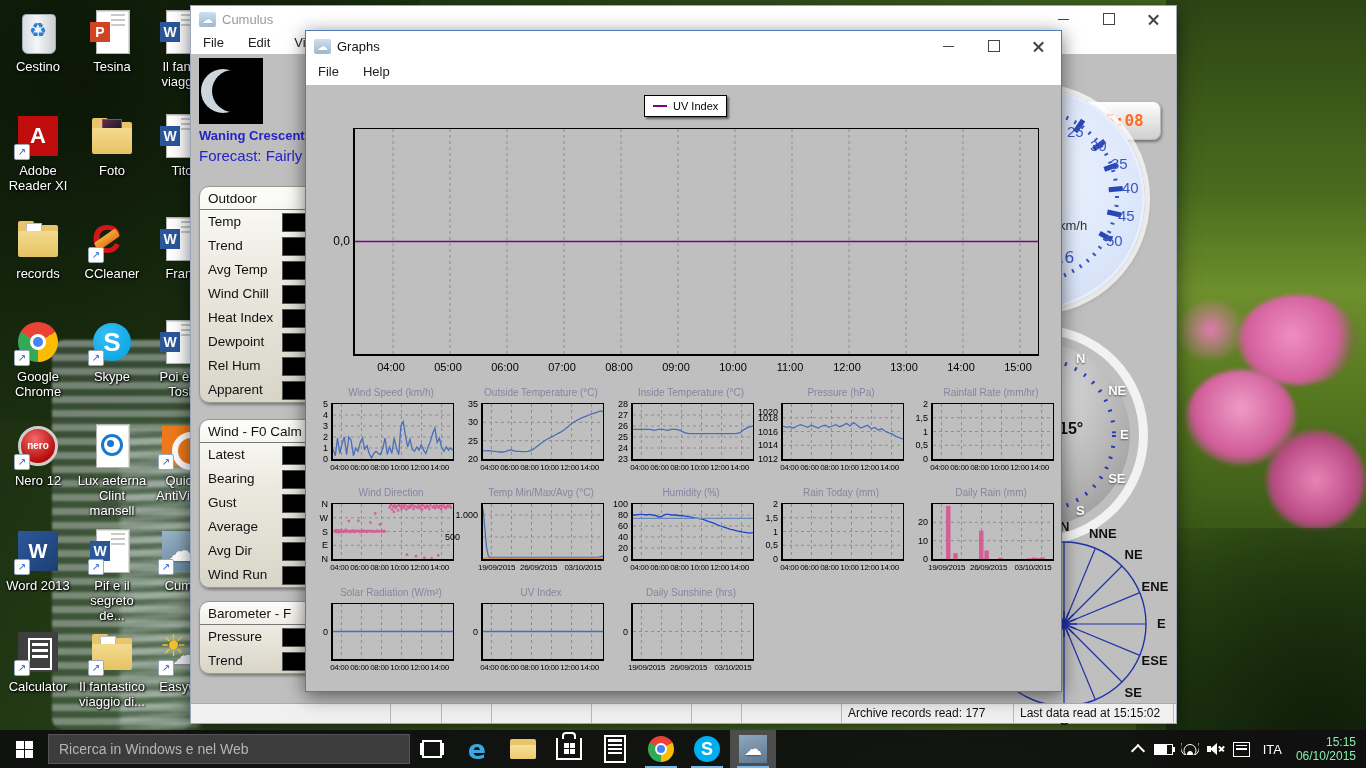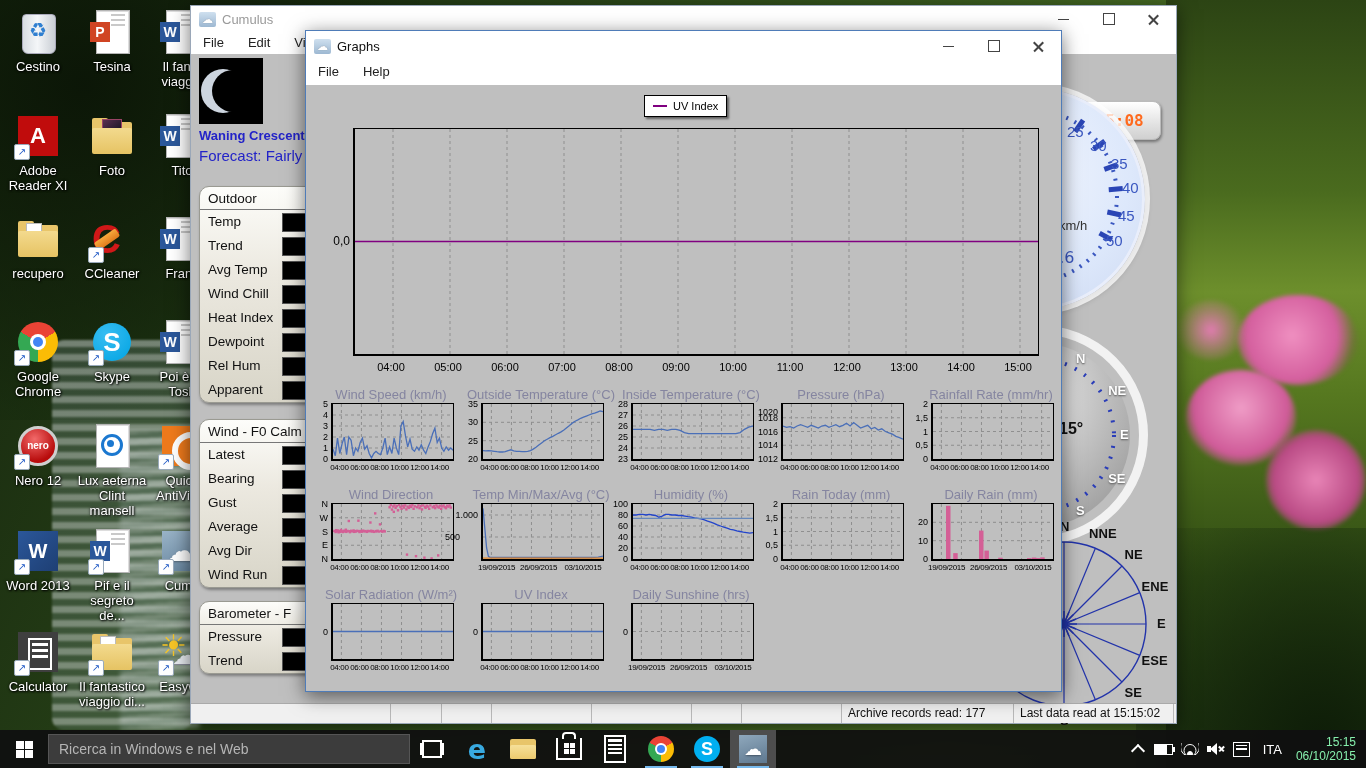--- a/index.html
+++ b/index.html
@@ -142,21 +142,21 @@
   .sb-seg{border-right:1px solid #b9b9b9;height:100%;line-height:18px;padding-left:6px;white-space:nowrap;overflow:hidden;box-sizing:border-box;}
 
   
   #legend{position:absolute;left:338px;top:10px;height:20px;padding:0 8px;background:#fff;border:1px solid #000;
     box-shadow:2px 2px 2px rgba(0,0,0,.5);display:flex;align-items:center;font-size:11px;color:#000;}
   .leg-swatch{width:14px;height:2px;margin-right:6px;}
   #mainplot{position:absolute;left:47px;top:43px;width:683px;height:225px;background:#bfbfbf;
     border:1px solid #000;border-left-width:2px;border-bottom-width:2px;box-sizing:content-box;}
   #main-ylab{position:absolute;width:28px;text-align:right;font-size:12px;color:#000;}
   .mxlab{position:absolute;width:44px;text-align:center;font-size:11px;color:#000;}
-  .sc-title{position:absolute;width:150px;text-align:center;font-size:13px;color:#8585a0;white-space:nowrap;}
+  .sc-title{position:absolute;width:150px;text-align:center;font-size:10px;color:#8585a0;white-space:nowrap;}
   .sc-plot{position:absolute;width:120px;height:55px;border:1px solid #000;border-left-width:2px;border-bottom-width:2px;
     background:#bfbfbf;}
   .sc-tick{position:absolute;width:30px;text-align:right;font-size:9px;color:#000;}
   .sc-xlab{position:absolute;font-size:8px;color:#000;text-align:center;letter-spacing:-0.3px;white-space:nowrap;}
 
   
   #taskbar{position:absolute;left:0;top:730px;width:1366px;height:38px;background:rgba(16,16,16,.95);z-index:10;
     display:flex;align-items:center;}
   .tb-start{width:48px;height:38px;display:flex;align-items:center;justify-content:center;cursor:pointer;}
   .winlogo{display:grid;grid-template-columns:8px 8px;grid-template-rows:8px 8px;gap:1px;}
@@ -238,21 +238,21 @@
       </div>
       <div class="lbl">Adobe Reader XI</div>
     </div>
     <div class="dicon" style="left: 2px; top: 215px;">
       <div class="glyph">
         <span class="g-folder-tab"></span>
         <span class="g-folder-back"></span>
         <span class="g-doc-in"></span>
         <span class="g-folder-front"></span>
       </div>
-      <div class="lbl">recupero</div>
+      <div class="lbl">records</div>
     </div>
     <div class="dicon" style="left: 2px; top: 318px;">
       <div class="glyph">
         <span class="g-circle chrome-ball"></span>
         <span class="g-circle chrome-hub"></span>
         <span class="g-circle chrome-dot"></span>
         <span class="shortcut">↗</span>
       </div>
       <div class="lbl">Google Chrome</div>
     </div>

